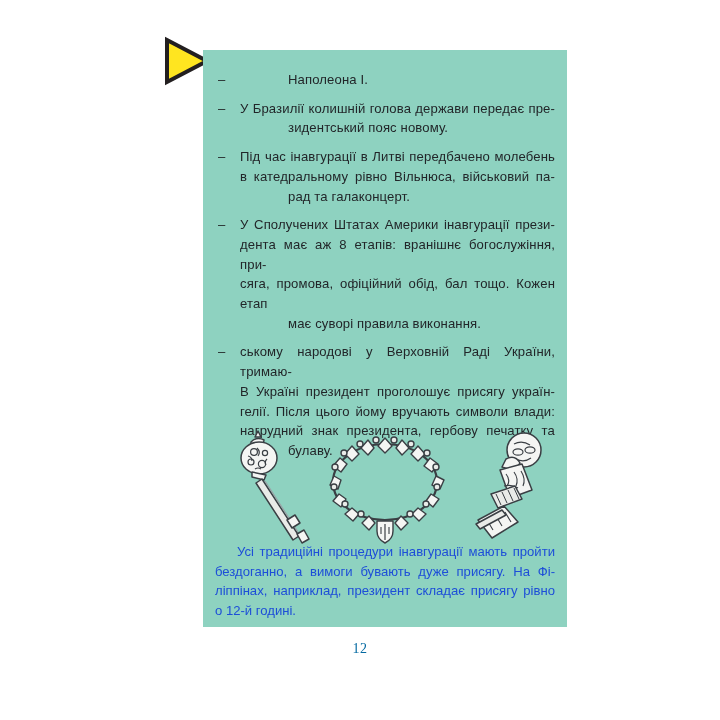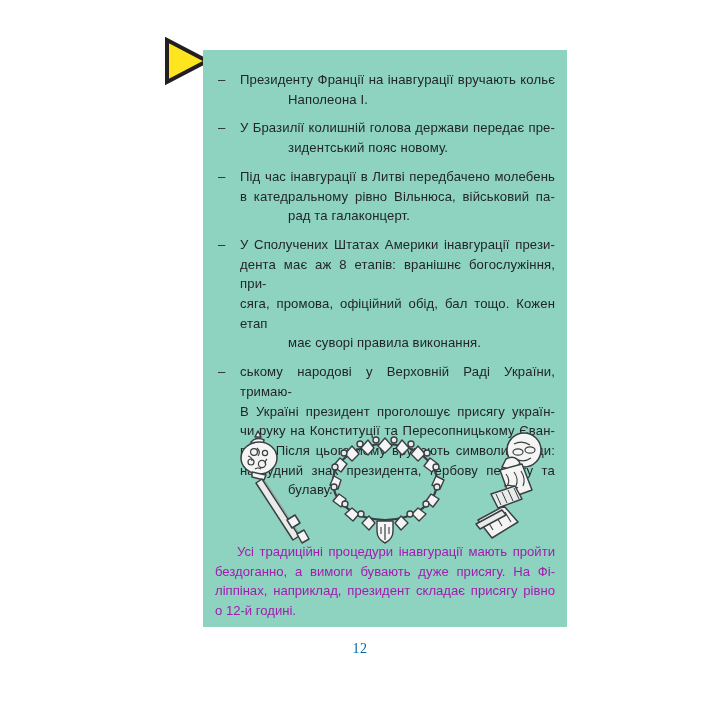--- a/index.html
+++ b/index.html
@@ -92,21 +92,21 @@
   #fig-seal   { left: 245px; top: 0px;   width: 110px; height: 118px; }
 
   
   #closing {
     position: absolute;
     left: 12px;
     top: 492px;
     width: 340px;
     font-size: 13.1px;
     line-height: 19.7px;
-    color: #a21caf;
+    color: #1d4ed8;
     margin: 0;
   }
   #closing .pline { display: block; text-align: justify; text-align-last: justify; }
   #closing .pline.first { text-indent: 22px; }
   #closing .pline.last { text-align: left; text-align-last: left; }
 
   
   #folio {
     position: absolute;
     left: 0;
@@ -129,21 +129,20 @@
       <polygon points="4,4 44,25 4,46" fill="#ffe520" stroke="#231f20" stroke-width="4" stroke-linejoin="miter"></polygon>
     </svg>
   </div>
 
   <div id="panel">
 
     <ul id="bullets">
 
       <li class="bullet">
         <span class="dash">–</span>
-        <span class="bline jst">Президенту Франції на інавгурації вручають кольє</span>
         <span class="bline last">Наполеона I.</span>
       </li>
 
       <li class="bullet">
         <span class="dash">–</span>
         <span class="bline jst">У Бразилії колишній голова держави передає пре-</span>
         <span class="bline last">зидентський пояс новому.</span>
       </li>
 
       <li class="bullet">
@@ -158,21 +157,20 @@
         <span class="bline jst">У Сполучених Штатах Америки інавгурації прези-</span>
         <span class="bline jst">дента має аж 8 етапів: вранішнє богослужіння, при-</span>
         <span class="bline jst">сяга, промова, офіційний обід, бал тощо. Кожен етап</span>
         <span class="bline last">має суворі правила виконання.</span>
       </li>
 
       <li class="bullet">
         <span class="dash">–</span>
         <span class="bline jst">ському народові у Верховній Раді України, тримаю-</span>
         <span class="bline jst">В Україні президент проголошує присягу україн-</span>
-        <span class="bline jst">чи руку на Конституції та Пересопницькому Єван-</span>
         <span class="bline jst">гелії. Після цього йому вручають символи влади:</span>
         <span class="bline jst">нагрудний знак президента, гербову печатку та</span>
         <span class="bline last">булаву.</span>
       </li>
 
     </ul>
 
     <div id="regalia">
 
       <div class="fig" id="fig-mace">

